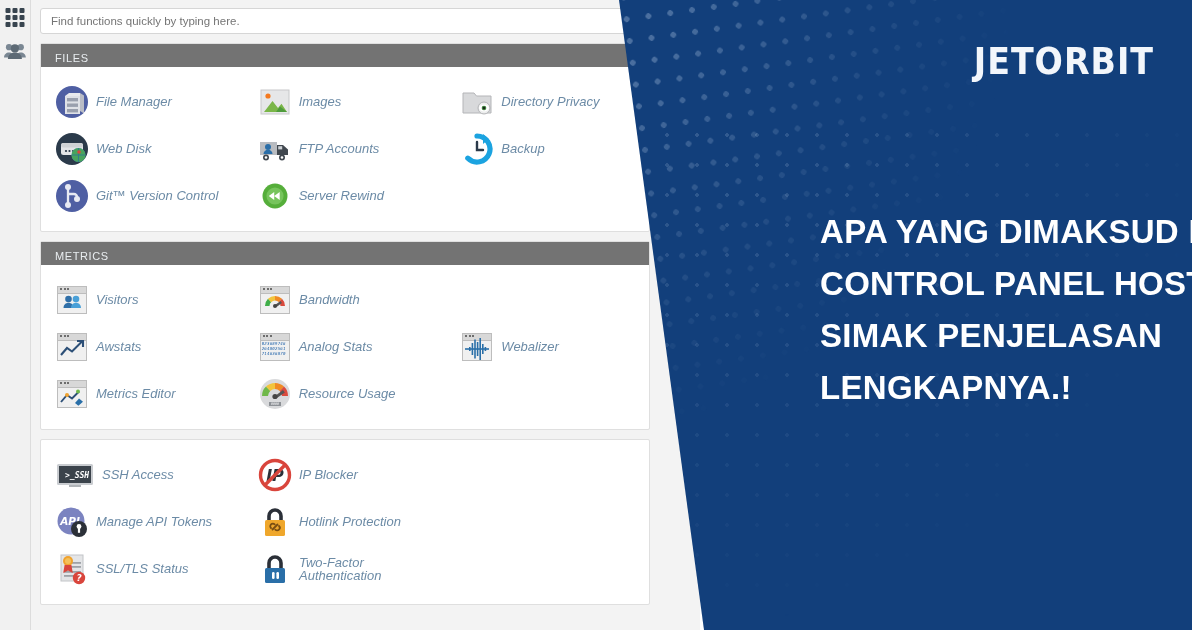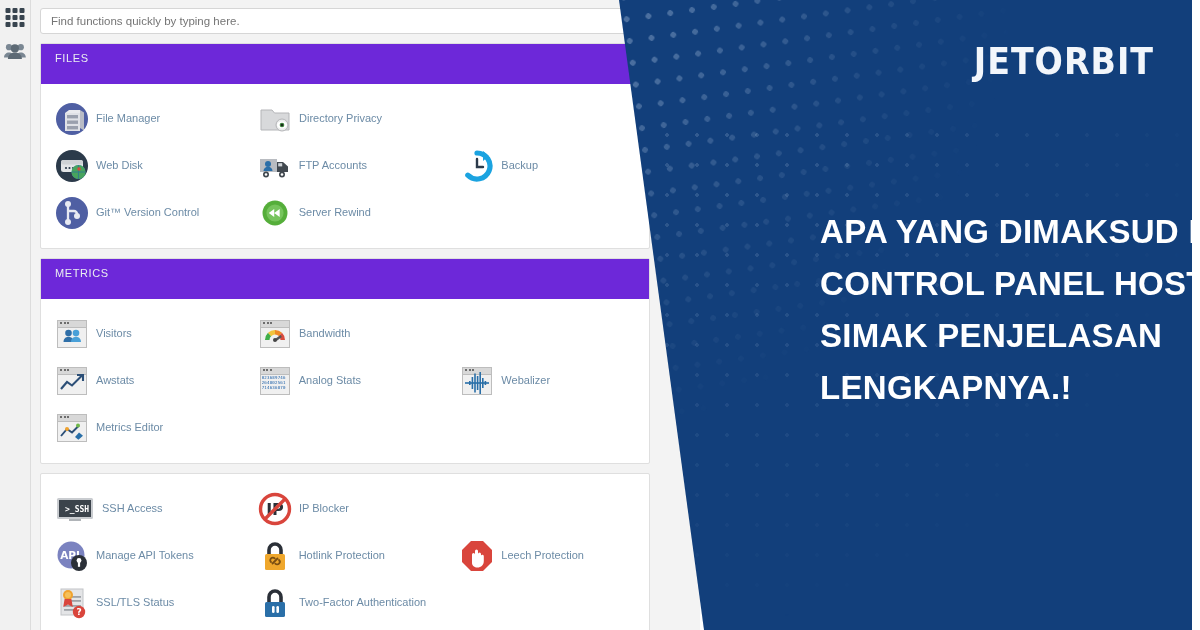--- a/index.html
+++ b/index.html
@@ -38,32 +38,32 @@
     width:610px; height:26px; background:#fff;
     border:1px solid #d6d6d6; border-radius:3px;
     font-size:11.5px; color:#9a9a9a; line-height:24px; padding-left:10px;
     font-family:"Liberation Sans", sans-serif;
   }
   .panel{
     width:610px; background:#fff; border:1px solid #dfdfdf;
     border-radius:2px; margin-top:9px;
   }
   .panel-head{
-    background:#6d28d9; color:#e9edf0;
+    background:#737373; color:#e9edf0;
     font-size:11px; letter-spacing:.6px;
-    padding:8px 0 20px 14px; font-weight:400;
+    padding:8px 0 3px 14px; font-weight:400;
   }
   .panel-body{ padding:11px 0 12px 0; }
   .row{ display:flex; }
   .cell{
     width:203px; height:47px;
     display:flex; align-items:center; padding-left:14px;
   }
-  .cell .ic{ width:34px; height:34px; flex:0 0 34px; position:relative; margin-right:7px; }
-  .cell .lbl{ font-size:11px; color:#6c8ba6; line-height:13px; }
+  .cell .ic{ width:34px; height:34px; flex:0 0 34px; position:relative; margin-right:7px;font-style:italic; }
+  .cell .lbl{ font-size:13px; color:#6c8ba6; line-height:13px;font-style:italic; }
   .win{ position:absolute; left:2px; top:3px; right:2px; bottom:3px;
         background:#f0f0f0; border:1px solid #bdbdbd; }
   .win::before{ content:""; position:absolute; left:0; top:0; right:0; height:6px;
         background:#d8d8d8; border-bottom:1px solid #bdbdbd; }
   .win .dots{ position:absolute; left:2px; top:1px; display:flex; gap:1.5px; }
   .win .dots i{ width:2px; height:2px; background:#4a4a4a; border-radius:50%; display:block;}
 
   
   #promo{
     position:absolute; top:0; right:8px; width:660px; height:630px;
@@ -148,20 +148,31 @@
                 <path d="M25 8l4 2.6v18L25 26z" fill="#b9bcc6"></path>
                 <path d="M10 11h15v18H10z" fill="#dfe1e7"></path>
                 <rect x="12" y="13" width="11" height="3.4" fill="#9aa0ae"></rect>
                 <rect x="12" y="18.5" width="11" height="3.4" fill="#9aa0ae"></rect>
                 <rect x="12" y="24" width="11" height="3.4" fill="#9aa0ae"></rect>
               </svg>
             </span>
             <span class="lbl">File Manager</span>
           </div>
 
+          <div class="cell">
+            <span class="ic">
+              <svg width="34" height="34" viewBox="0 0 34 34">
+                <rect x="3" y="5" width="28" height="24" fill="#e6e7e8" stroke="#c7c8ca"></rect>
+                <circle cx="10" cy="11" r="2.6" fill="#f4791f"></circle>
+                <path d="M6 27l8.5-11 5.5 7 3.5-4.2L29 27z" fill="#7ab648"></path>
+                <path d="M18 27l4-5.5 7 5.5z" fill="#4e9b3c"></path>
+              </svg>
+            </span>
+            <span class="lbl">Images</span>
+          </div>
 
           <div class="cell">
             <span class="ic">
               <svg width="34" height="34" viewBox="0 0 34 34">
                 <path d="M3 8h11l2.5 3H31v17H3z" fill="#d8d9db" stroke="#b4b5b8"></path>
                 <circle cx="24" cy="23" r="6" fill="#eceded" stroke="#b4b5b8"></circle>
                 <ellipse cx="24" cy="23" rx="5" ry="3.4" fill="#fff"></ellipse>
                 <circle cx="24" cy="23" r="2.3" fill="#3c7d3c"></circle>
                 <circle cx="24" cy="23" r="1" fill="#111"></circle>
               </svg>
@@ -370,20 +381,36 @@
                 </span>
               <svg width="34" height="34" viewBox="0 0 34 34" style="position:absolute;inset:0">
                 <path d="M6 25l6-7 5 3.5 7-7" fill="none" stroke="#2c4f77" stroke-width="1.9"></path>
                 <circle cx="12" cy="18" r="2" fill="#f0a22e"></circle>
                 <circle cx="23" cy="14.5" r="2" fill="#6fb84a"></circle>
                 <path d="M20 26l4-4.5 4 3.2-4.6 4z" fill="#2a6fa8"></path>
               </svg>
             </span>
             <span class="lbl">Metrics Editor</span>
           </div>
+          <div class="cell">
+            <span class="ic">
+              <svg width="34" height="34" viewBox="0 0 34 34">
+                <circle cx="17" cy="17" r="15" fill="#d9dadc"></circle>
+                <path d="M4 19a13 13 0 0 1 4-9.4l4.3 4.3A7 7 0 0 0 10 19z" fill="#6fb84a"></path>
+                <path d="M8 9.6A13 13 0 0 1 17 6v6a7 7 0 0 0-4.7 1.9z" fill="#f2c43d"></path>
+                <path d="M17 6a13 13 0 0 1 9 3.6l-4.3 4.3A7 7 0 0 0 17 12z" fill="#f08a24"></path>
+                <path d="M26 9.6A13 13 0 0 1 30 19h-6a7 7 0 0 0-2.3-5.1z" fill="#d94a3d"></path>
+                <path d="M17 19l8-6 1.8 2.6-8.2 5.7z" fill="#555"></path>
+                <circle cx="17" cy="19.5" r="2.6" fill="#444"></circle>
+                <rect x="11" y="25" width="12" height="4" fill="#8d9196"></rect>
+                <text x="17" y="28.2" font-size="3.4" fill="#fff" text-anchor="middle" font-family="DejaVu Sans Mono, monospace">0000</text>
+              </svg>
+            </span>
+            <span class="lbl">Resource Usage</span>
+          </div>
           <div class="cell"></div>
         </div>
 
       </div>
     </div>
 
     
     <div class="panel">
       <div class="panel-body">
 
@@ -426,29 +453,20 @@
           </div>
           <div class="cell">
             <span class="ic">
               <svg width="34" height="34" viewBox="0 0 34 34">
                 <path d="M11 15v-4a6 6 0 0 1 12 0v4" fill="none" stroke="#2b3038" stroke-width="3.6"></path>
                 <rect x="7" y="15" width="20" height="16" rx="1.6" fill="#efa72c"></rect>
                 <path d="M14.5 24.5l5-5M13 23a2.6 2.6 0 0 1 3.7-3.7M21 21a2.6 2.6 0 0 1-3.7 3.7" fill="none" stroke="#7a4e12" stroke-width="1.8" stroke-linecap="round"></path>
               </svg>
             </span>
             <span class="lbl">Hotlink Protection</span>
-          </div>
-          <div class="cell">
-            <span class="ic">
-              <svg width="34" height="34" viewBox="0 0 34 34">
-                <path d="M11 2h12l9 9v12l-9 9H11l-9-9V11z" fill="#d9453c"></path>
-                <path d="M12 24v-8.5a1.5 1.5 0 0 1 3 0V12a1.5 1.5 0 0 1 3 0v3a1.5 1.5 0 0 1 3 0v1.5a1.5 1.5 0 0 1 2.8.8V22c0 4-2.6 6.5-6.4 6.5S12 26 12 24z" fill="#fff"></path>
-              </svg>
-            </span>
-            <span class="lbl">Leech Protection</span>
           </div>
         </div>
 
         <div class="row">
           <div class="cell">
             <span class="ic">
               <svg width="34" height="34" viewBox="0 0 34 34">
                 <rect x="6" y="3" width="22" height="26" fill="#e4e5e7" stroke="#c2c4c7"></rect>
                 <rect x="16" y="10" width="10" height="1.8" fill="#9ea2a7"></rect>
                 <rect x="16" y="14" width="10" height="1.8" fill="#9ea2a7"></rect>

